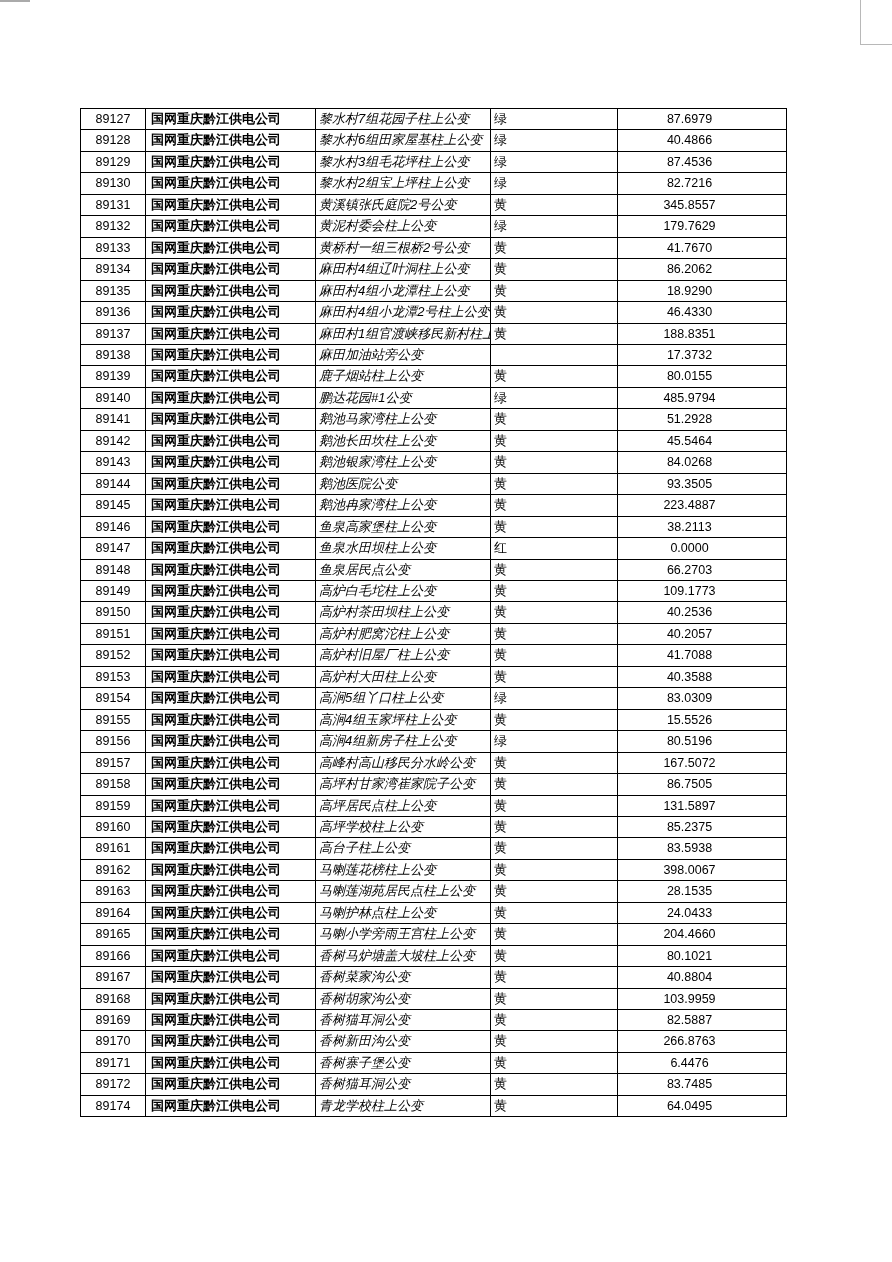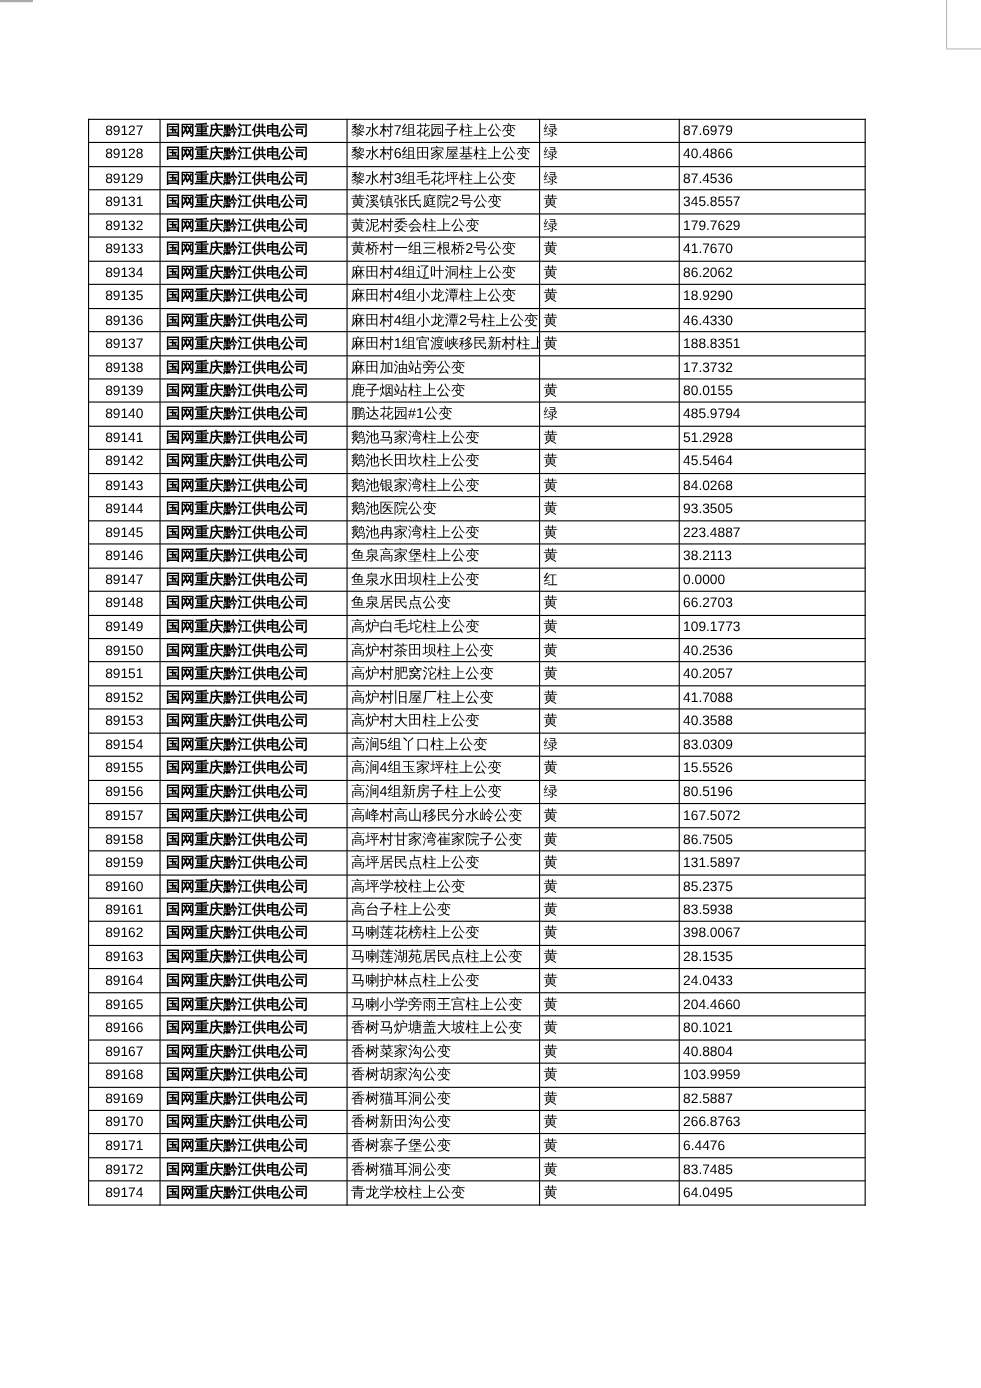--- a/index.html
+++ b/index.html
@@ -57,28 +57,29 @@
     padding: 0;
   }
   td.c-company {
     width: 170px;
     padding-left: 5px;
     font-weight: bold;
   }
   td.c-station {
     width: 175px;
     padding-left: 3px;
+    font-style: italic;
   }
   td.c-status {
     width: 127px;
     padding-left: 3px;
   }
   td.c-value {
     width: 169px;
-    text-align: left;
+    text-align: center;
     padding-right: 28px;
     font-size: 12.5px;
   }
 </style>
 </head>
 <body>
 
 <div class="corner-mark"></div>
 <div class="page-edge-v"></div>
 <div class="page-edge-h"></div>
@@ -101,20 +102,27 @@
     <td class="c-value">40.4866</td>
   </tr>
         <tr>
     <td class="c-id">89129</td>
     <td class="c-company">国网重庆黔江供电公司</td>
     <td class="c-station">黎水村3组毛花坪柱上公变</td>
     <td class="c-status">绿</td>
     <td class="c-value">87.4536</td>
   </tr>
         <tr>
+    <td class="c-id">89130</td>
+    <td class="c-company">国网重庆黔江供电公司</td>
+    <td class="c-station">黎水村2组宝上坪柱上公变</td>
+    <td class="c-status">绿</td>
+    <td class="c-value">82.7216</td>
+  </tr>
+        <tr>
     <td class="c-id">89131</td>
     <td class="c-company">国网重庆黔江供电公司</td>
     <td class="c-station">黄溪镇张氏庭院2号公变</td>
     <td class="c-status">黄</td>
     <td class="c-value">345.8557</td>
   </tr>
         <tr>
     <td class="c-id">89132</td>
     <td class="c-company">国网重庆黔江供电公司</td>
     <td class="c-station">黄泥村委会柱上公变</td>

